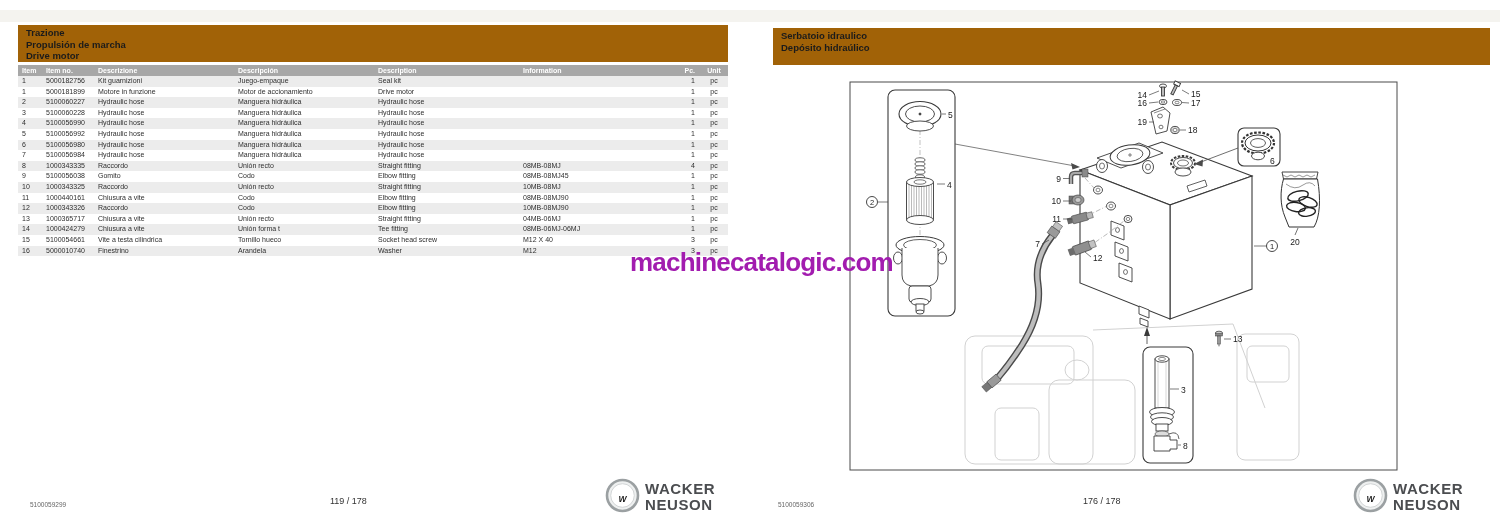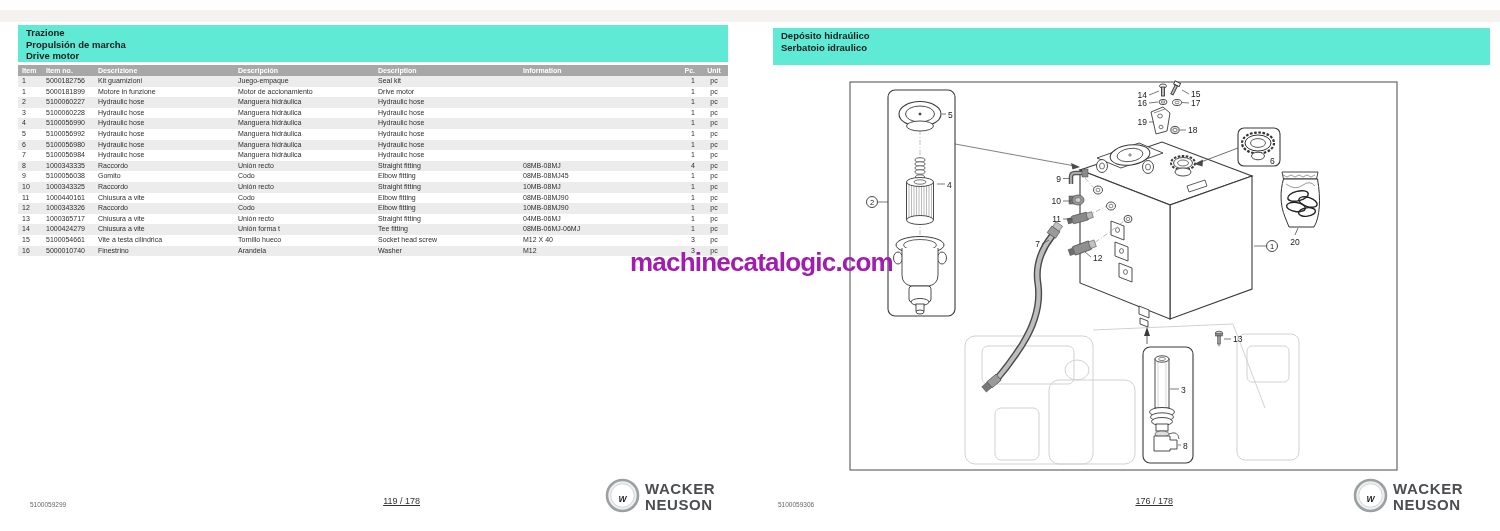--- a/index.html
+++ b/index.html
@@ -1,38 +1,38 @@
 <!DOCTYPE html>
 <html><head>
 <meta charset="utf-8">
 <style>
   * { box-sizing: border-box; margin:0; padding:0; }
   html,body { width:1500px; height:531px; background:#ffffff; font-family:"Liberation Sans", sans-serif; position:relative; overflow:hidden; }
 
   .top-strip { position:absolute; left:0; top:10px; width:1500px; height:12px; background:#f4f3ef; }
 
-  .title-box { position:absolute; background:#5eead4; color:#1b1b1b; font-weight:bold; font-size:9.5px; line-height:11.5px; padding:2px 8px 0 8px; }
+  .title-box { position:absolute; background:#a16207; color:#1b1b1b; font-weight:bold; font-size:9.5px; line-height:11.5px; padding:2px 8px 0 8px; }
   #left-title  { left:18px;  top:25px; width:710px; height:37px; }
   #right-title { left:773px; top:28px; width:717px; height:37px; }
 
   #parts-table { position:absolute; left:18px; top:65px; width:710px; border-collapse:collapse; table-layout:fixed; font-size:7px; }
   #parts-table thead th { background:#a7a7a7; color:#ffffff; font-weight:bold; text-align:left; height:11px; line-height:11px; padding:0 0 0 2px; white-space:nowrap; overflow:hidden; }
   #parts-table tbody td { height:10.6px; line-height:10.6px; padding:0 0 0 2px; color:#2e2e2e; white-space:nowrap; overflow:hidden; }
   #parts-table tbody tr:nth-child(odd) { background:#ececec; }
   #parts-table th.col-0, #parts-table td.col-0 { padding-left:4px; }
   #parts-table th.col-6, #parts-table td.col-6 { text-align:right; padding-right:5px; }
   #parts-table th.col-7, #parts-table td.col-7 { text-align:center; padding-left:0; }
 
   .watermark { position:absolute; left:630px; top:249px; font-weight:bold; font-size:26px; letter-spacing:-0.8px; line-height:1; color:#a21caf; z-index:30; }
 
   .doc-number { position:absolute; font-size:6.5px; color:#666; }
   #left-docnum  { left:30px;  top:501px; }
   #right-docnum { left:778px; top:501px; }
 
-  .page-number { position:absolute; font-size:9px; color:#333; width:90px; text-align:right;text-decoration:underline; }
+  .page-number { position:absolute; font-size:9px; color:#333; width:90px; text-align:left; }
   #left-pagenum  { left:330px;  top:496px; }
   #right-pagenum { left:1083px; top:496px; }
 
   .logo { position:absolute; width:134px; height:37px; }
   #left-logo  { left:605px;  top:477px; }
   #right-logo { left:1353px; top:477px; }
 
   #diagram { position:absolute; left:845px; top:78px; width:555px; height:397px; }
   svg text { font-family:"Liberation Sans", sans-serif; font-size:8.5px; fill:#1a1a1a; }
   svg text.circ { font-size:7.5px; }
@@ -257,22 +257,22 @@
       <ellipse cx="17.5" cy="18.5" rx="15.5" ry="15.5" fill="#eef0f0" stroke="#9ba0a2" stroke-width="2.6"></ellipse>
       <ellipse cx="17.5" cy="18.5" rx="11.8" ry="11.8" fill="#ffffff" stroke="#d2d5d6" stroke-width="1"></ellipse>
       <text x="17.5" y="24.5" text-anchor="middle" font-size="16.5" font-weight="bold" font-style="italic" fill="#d2232a">W</text>
     </g>
     <text class="brand" x="40" y="16.5">WACKER</text>
     <text class="brand" x="40" y="33">NEUSON</text>
   </svg>
 </div>
 
 <div id="right-title" class="title-box">
+  <div>Serbatoio idraulico</div>
   <div>Depósito hidraúlico</div>
-  <div>Serbatoio idraulico</div>
 </div>
 
 <div id="diagram">
 <svg width="555" height="397" viewBox="0 0 555 397">
 
   <rect x="5" y="4" width="547" height="388" fill="#ffffff" stroke="#4a4a4a" stroke-width="1"></rect>
 
   <g stroke="#cccccc" fill="none" stroke-width="1" opacity="0.9">
     <rect x="120" y="258" width="128" height="128" rx="10"></rect>
     <rect x="137" y="268" width="92" height="38" rx="6"></rect>

